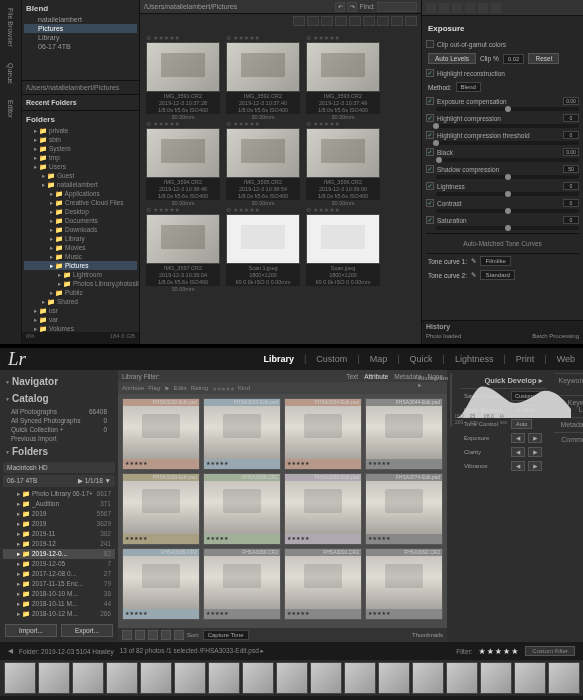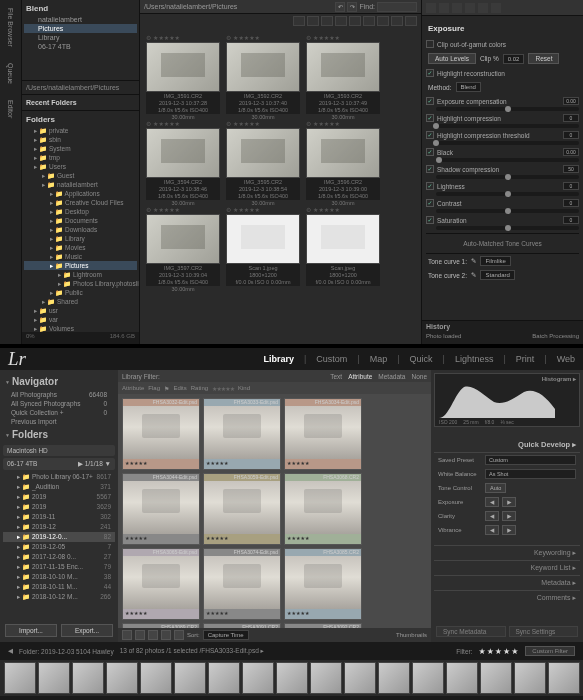--- a/index.html
+++ b/index.html
@@ -98,21 +98,21 @@
 .lthumb .ft{height:10px;font-size:5px;padding:1px 2px;color:#444}
 .lthumb.t1 .hd,.lthumb.t1 .ft{background:#b89888}
 .lthumb.t2 .hd,.lthumb.t2 .ft{background:#98a8b0}
 .lthumb.t3 .hd,.lthumb.t3 .ft{background:#a8a080}
 .lthumb.t4 .hd,.lthumb.t4 .ft{background:#b0a8b0}
 .lthumb.t5 .hd,.lthumb.t5 .ft{background:#a0b098}
 .lthumb.t0 .hd,.lthumb.t0 .ft{background:#888}
 .lthumb .stars{color:#333;font-size:5px}
 .a2-tool{height:14px;background:#333;display:flex;align-items:center;padding:0 4px;gap:3px;font-size:6px;color:#999}
 .a2-tool .ic{width:10px;height:10px;background:#444;border:1px solid #555}
-.a2-right{width:152px;background:#2e2e2e;display:flex;flex-direction:column;padding:3px;gap:8px}
+.a2-right{width:136px;background:#2e2e2e;display:flex;flex-direction:row;padding:3px;gap:8px}
 .a2-histo{height:54px;background:#222;border:1px solid #444;position:relative;margin-bottom:2px}
 .a2-histo h5{position:absolute;top:1px;right:3px;font-size:6px;color:#888}
 .a2-histo svg{position:absolute;bottom:8px;left:4px}
 .a2-histo .hstats{position:absolute;bottom:1px;left:4px;right:4px;font-size:5px;color:#777;display:flex;gap:6px}
 .a2-qd h4{font-size:7.5px;text-align:right;padding:3px 4px;color:#bbb;border-bottom:1px solid #444}
 .a2-qdrow{display:flex;align-items:center;font-size:6px;padding:2px 4px;gap:3px}
 .a2-qdrow .lb{width:44px;color:#999}
 .a2-qdrow .dd{flex:1;background:#1e1e1e;border:1px solid #444;padding:1px 3px;color:#aaa;font-size:5.5px}
 .a2-qdrow .bt{background:#3a3a3a;border:1px solid #555;padding:1px 4px;font-size:5.5px;color:#aaa}
 .a2-sect{font-size:7px;text-align:right;padding:3px 4px;color:#888;border-top:1px solid #444}
@@ -403,20 +403,21 @@
         <span class="sep">|</span>
         <span>Web</span>
       </div>
   </div>
   <div class="a2-body">
     <div class="a2-left">
       <div class="a2-panel">
           <h4>Navigator</h4>
         </div>
       <div class="a2-panel">
+        <h4>Catalog</h4>
         <div id="catrows">
             <div class="a2-catrow">
               <span>All Photographs</span>
               <span>66408</span>
             </div>
             <div class="a2-catrow">
               <span>All Synced Photographs</span>
               <span>0</span>
             </div>
             <div class="a2-catrow">

